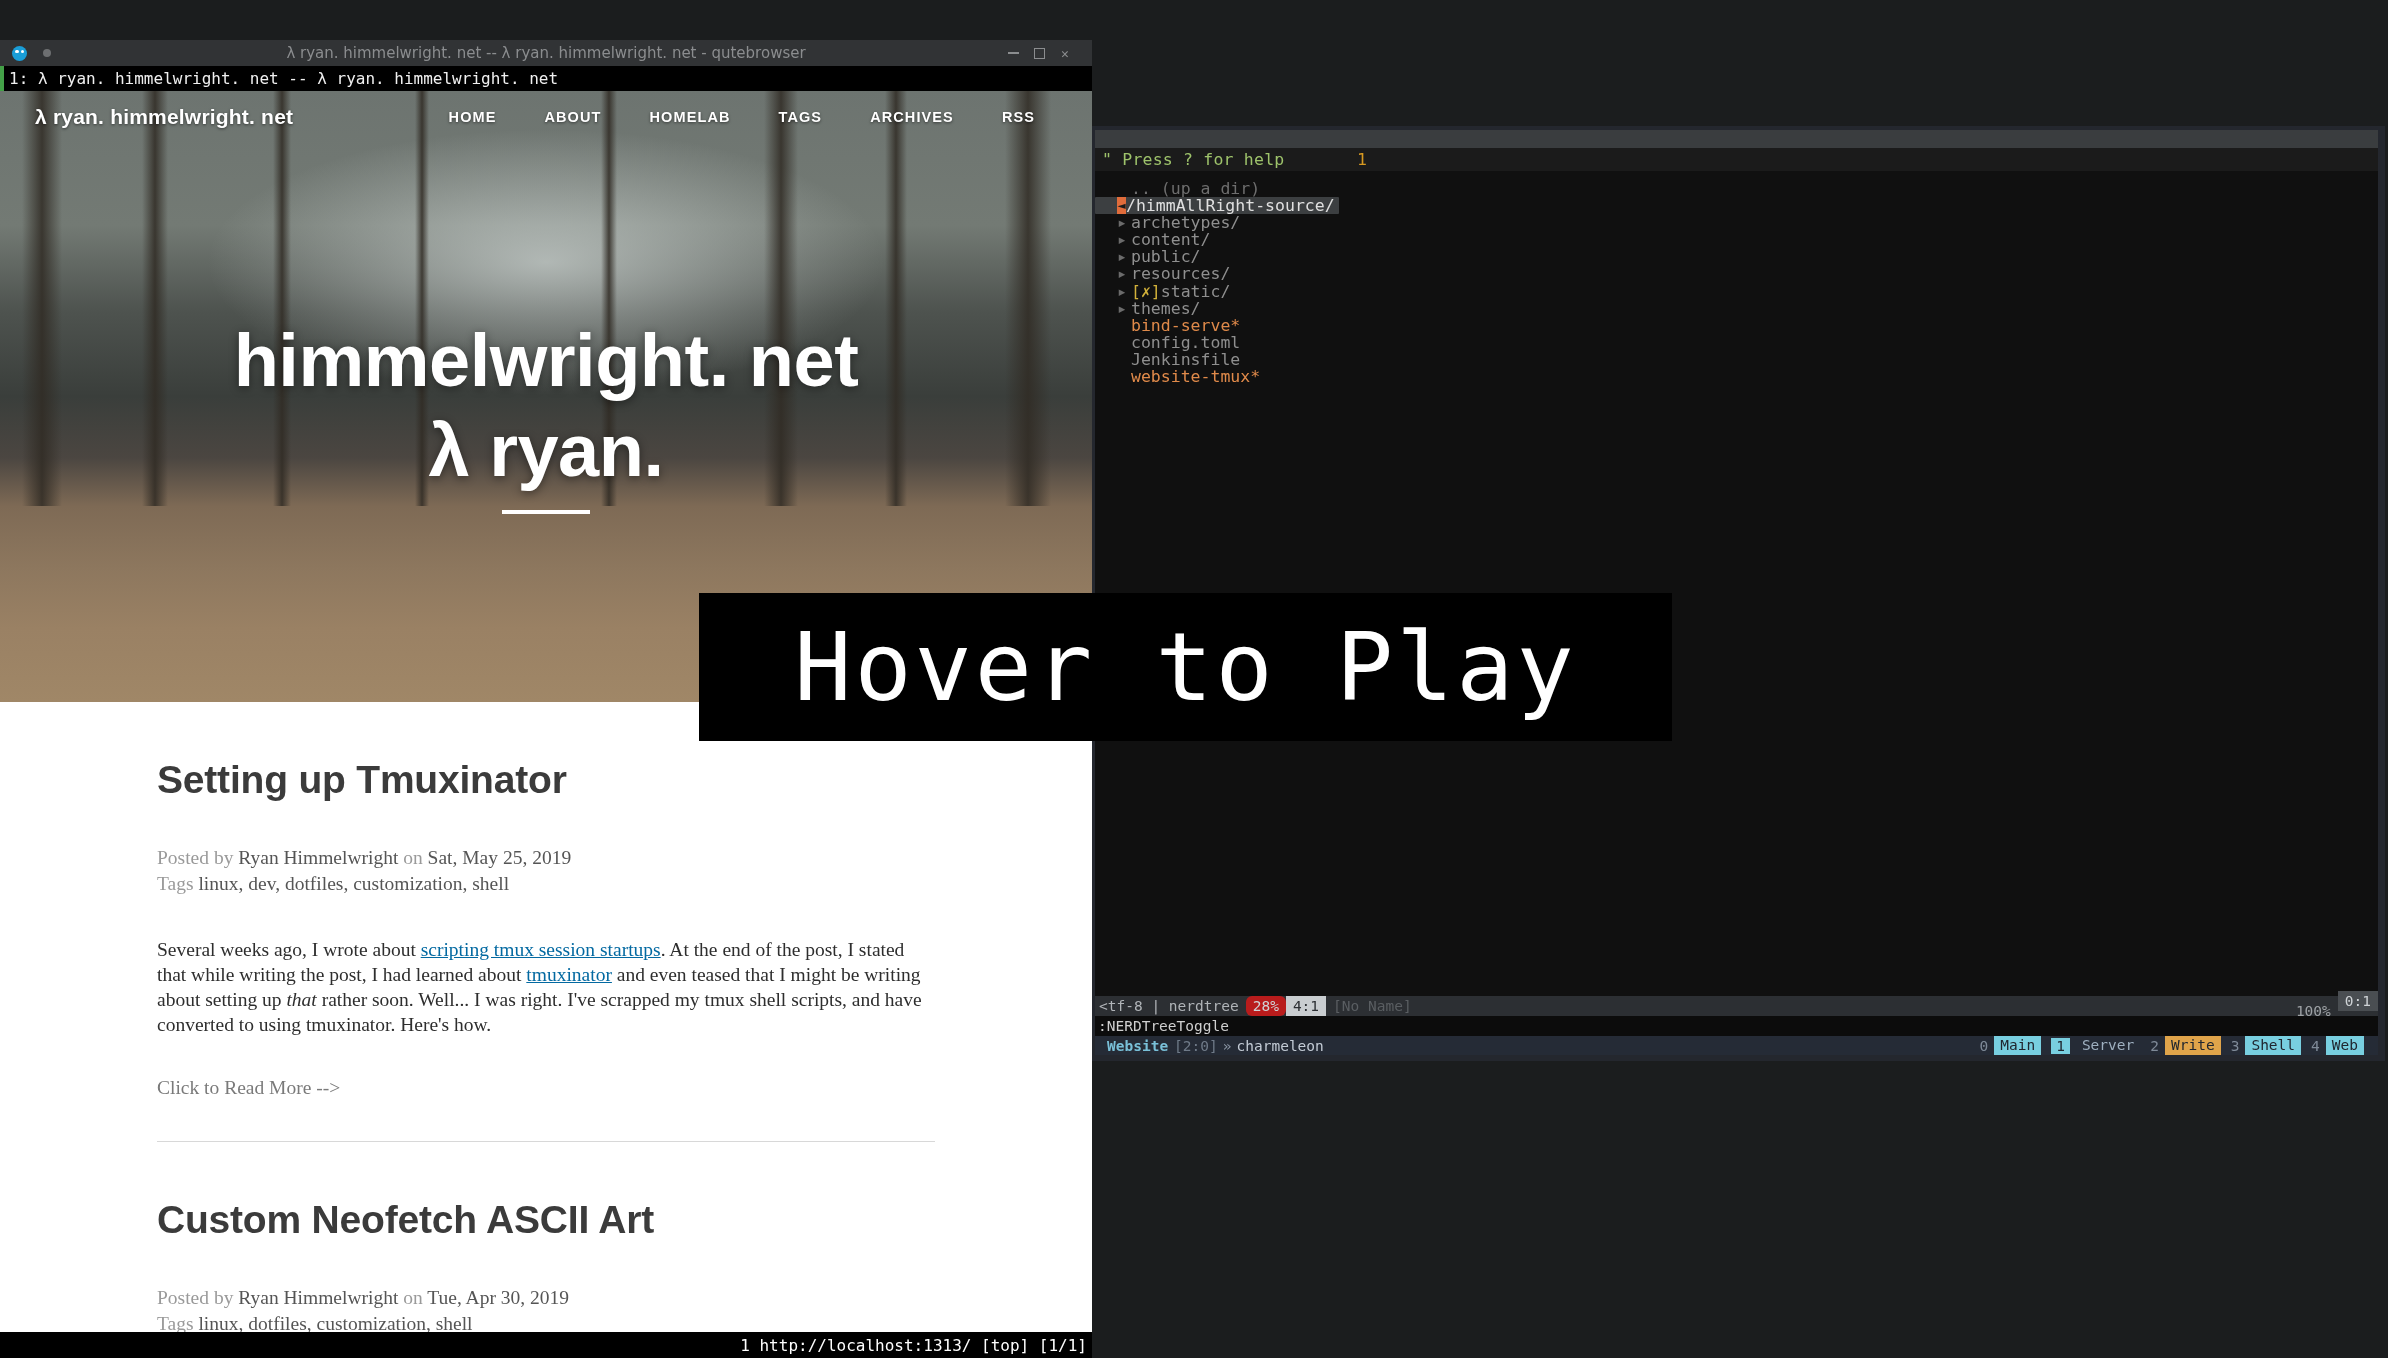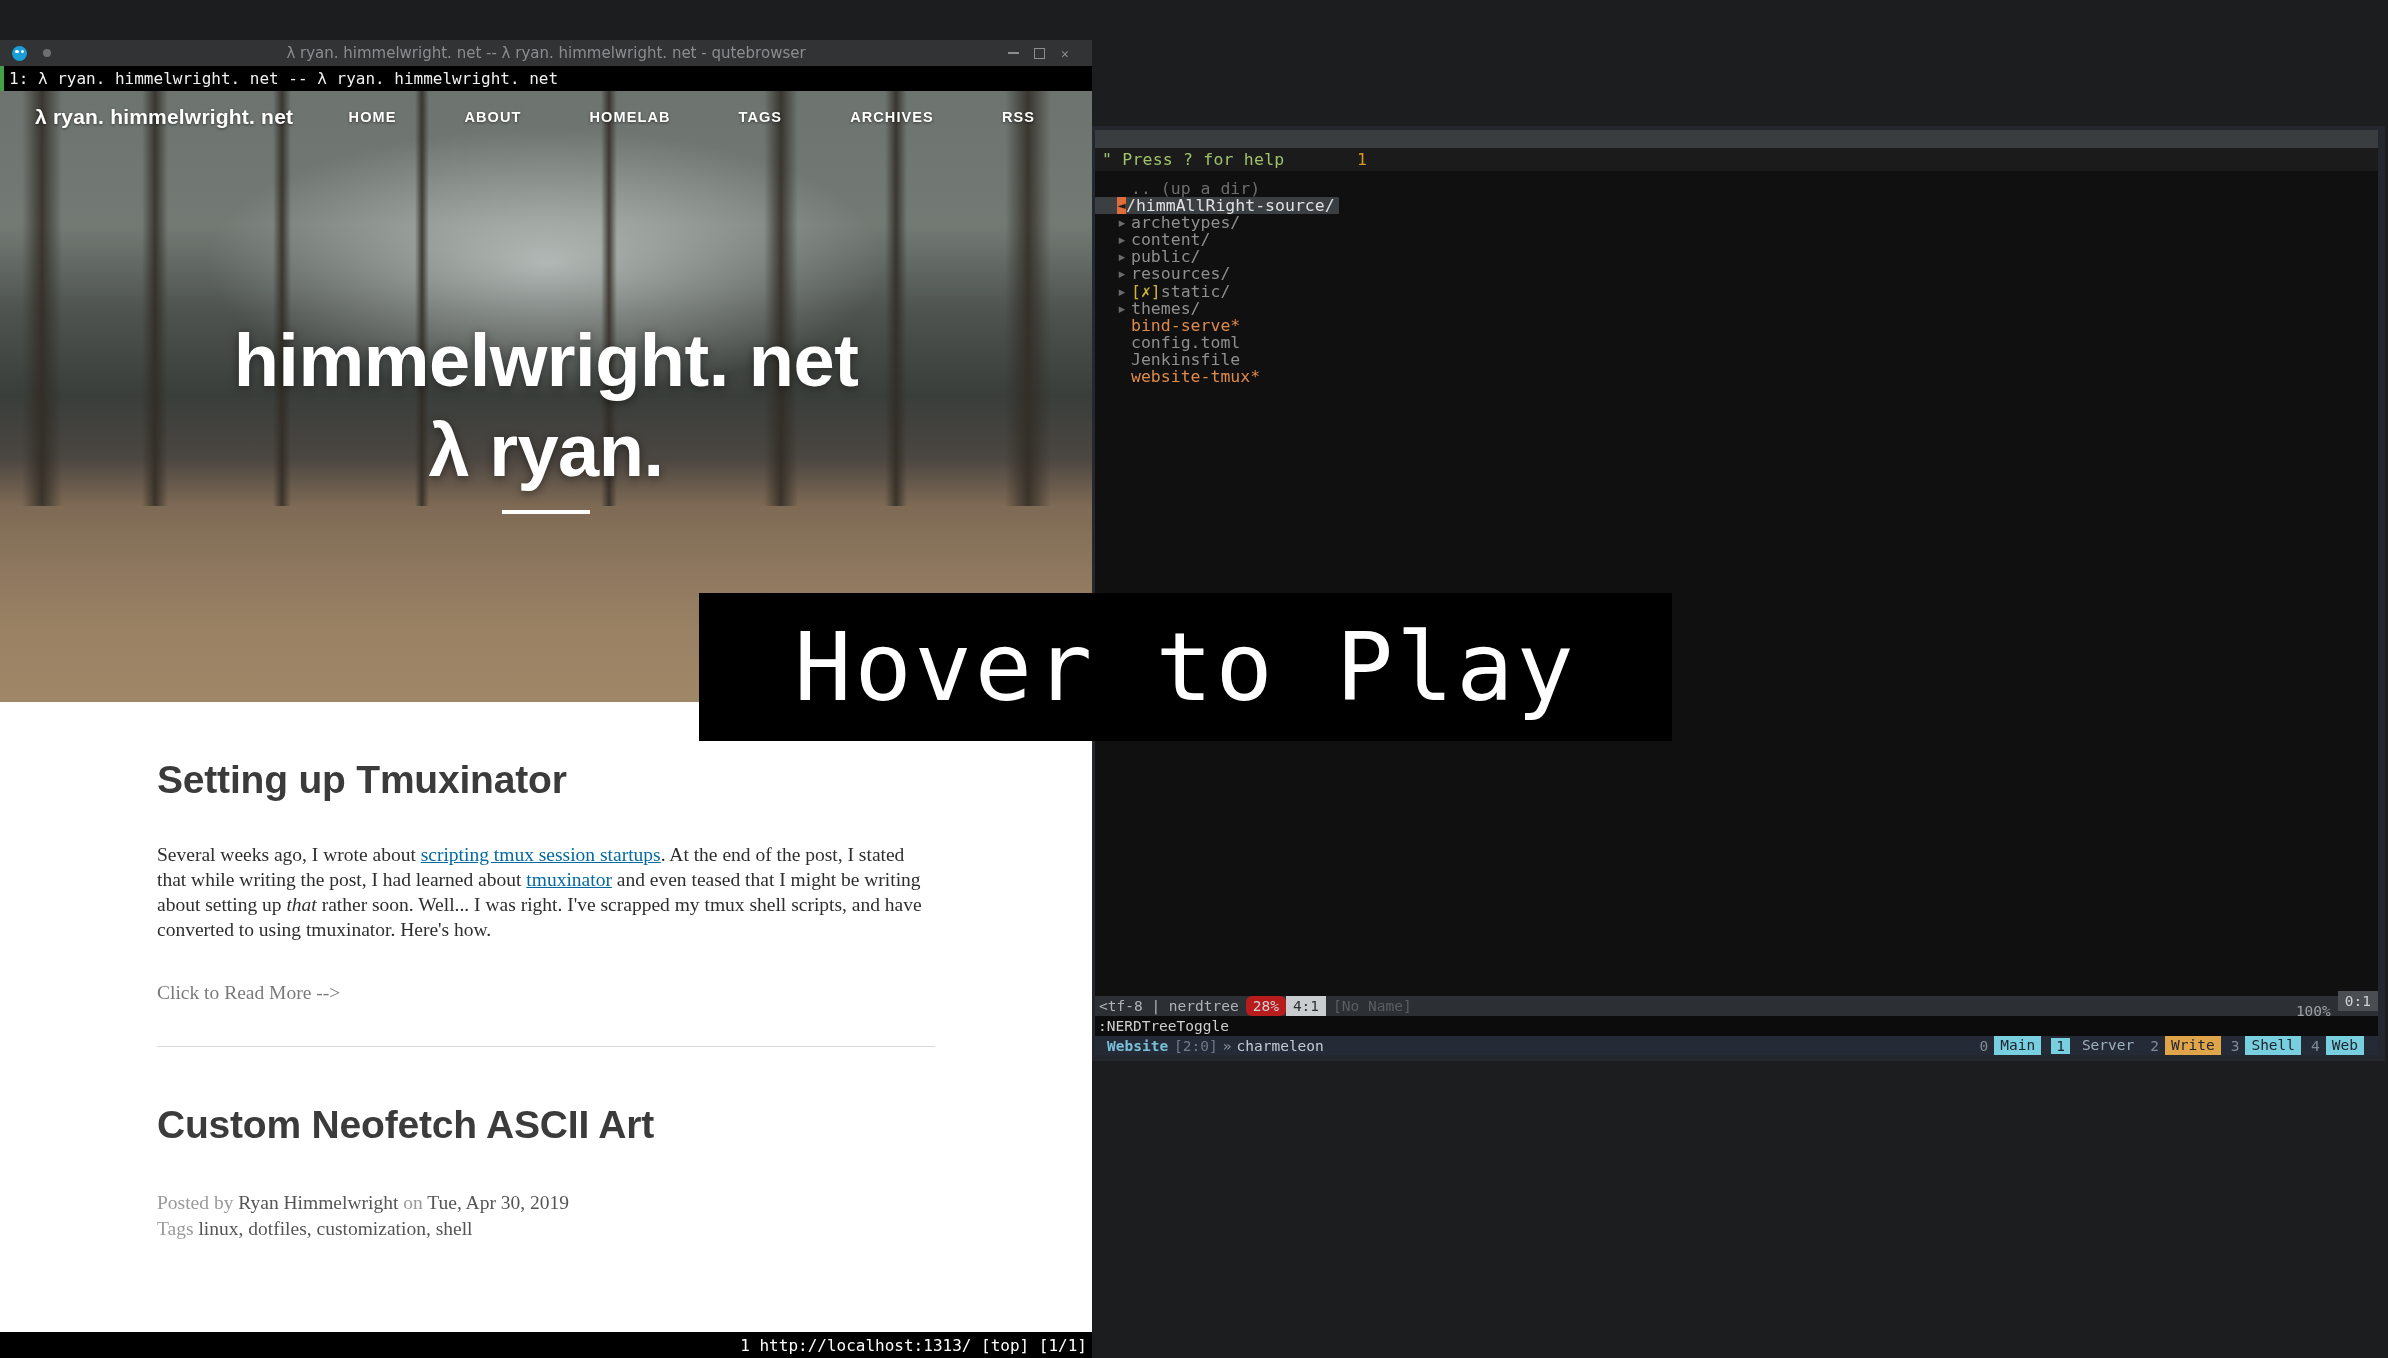--- a/index.html
+++ b/index.html
@@ -202,21 +202,21 @@
     position: relative; z-index: 3;
     height: 52px; display:flex; align-items:center;
     padding: 0 35px;
   }
   .hero-brand {
     color: #ffffff; font-size: 21px; font-weight: bold;
     font-family: "Liberation Sans Narrow", "Liberation Sans", sans-serif;
     letter-spacing: 0.2px;
     text-shadow: 0 1px 3px rgba(0,0,0,0.55);
   }
-  .hero-menu { margin-left:auto; display:flex; align-items:center; gap: 68px; padding-right: 22px;}
+  .hero-menu { margin-left:auto; display:flex; align-items:center; gap: 48px; padding-right: 22px;}
   .hero-menu a {
     color: #ffffff; font-size: 14.5px; font-weight: bold;
     letter-spacing: 1.1px; text-decoration:none;
     font-family: "Liberation Sans Narrow","Liberation Sans", sans-serif;
     text-shadow: 0 1px 3px rgba(0,0,0,0.55);
   }
   .hero-center {
     position:absolute; left:0; right:0; top: 225px;
     z-index: 3; text-align:center;
   }
@@ -416,20 +416,32 @@
           <div class="hero-rule"></div>
         </div>
 
         <div class="hero-caption">Moore's Woodlands, Harper, MA</div>
       </div>
 
       <div class="posts">
 
         <div class="post">
           <h2 class="post-title">Setting up Tmuxinator</h2>
+          <div class="post-meta">
+            <div>
+              <span>Posted by</span>
+              <span class="mval">Ryan Himmelwright</span>
+              <span>on</span>
+              <span class="mval">Sat, May 25, 2019</span>
+            </div>
+            <div>
+              <span>Tags</span>
+              <span class="mval">linux, dev, dotfiles, customization, shell</span>
+            </div>
+          </div>
           <p class="post-body"><span>Several weeks ago, I wrote about </span><a href="#">scripting tmux session startups</a><span>. At the end of the post, I stated that while writing the post, I had learned about </span><a href="#">tmuxinator</a><span> and even teased that I might be writing about setting up </span><em>that</em><span> rather soon. Well... I was right. I've scrapped my tmux shell scripts, and have converted to using tmuxinator. Here's how.</span></p>
           <a class="read-more" href="#">Click to Read More --&gt;</a>
           <div class="post-sep"></div>
         </div>
 
         <div class="post">
           <h2 class="post-title">Custom Neofetch ASCII Art</h2>
           <div class="post-meta">
             <div>
               <span>Posted by</span>

